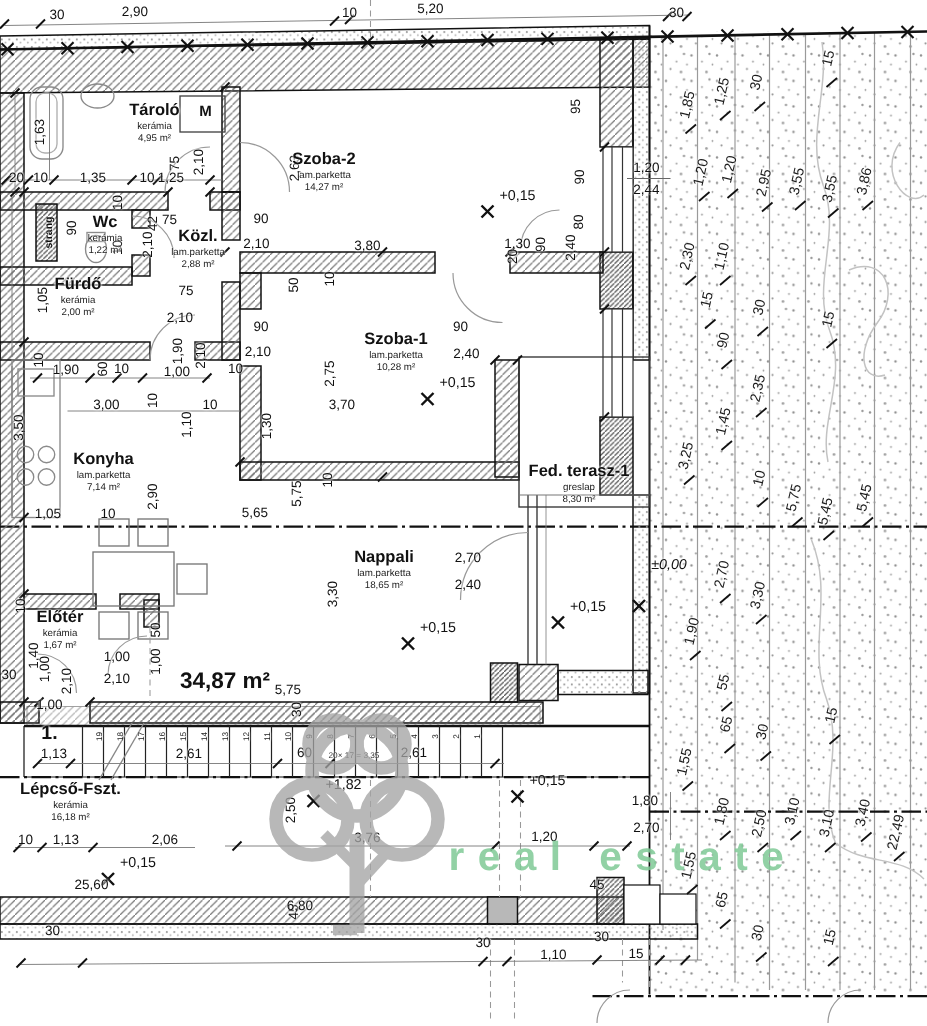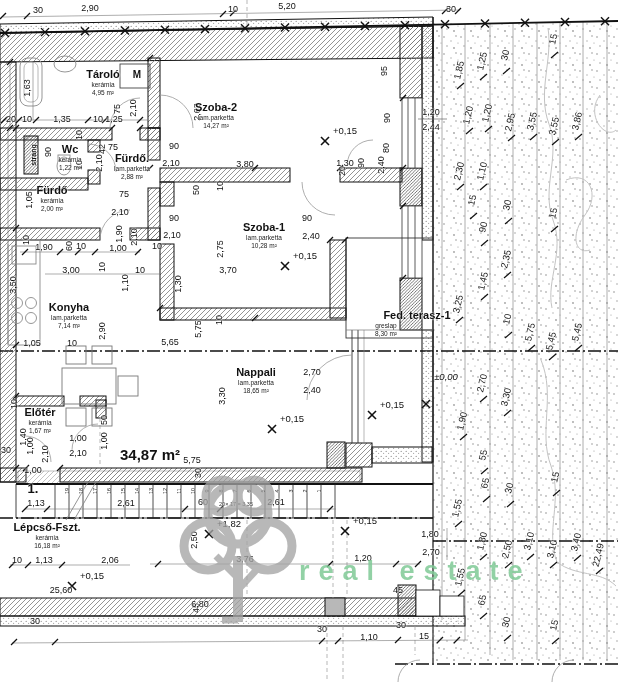--- a/index.html
+++ b/index.html
@@ -547,39 +547,39 @@
       <span class="lbl k-l" style="left: 446px; top: 377px; font-style: italic;">±0,00</span>
       <span class="lbl k-l" style="left: 365px; top: 521px;">+0,15</span>
       <span class="lbl k-l" style="left: 229px; top: 524px;">+1,82</span>
       <span class="lbl k-l" style="left: 92px; top: 576px;">+0,15</span>
       <span class="lbl room-name" style="left: 103px; top: 74px;">Tároló</span>
       <span class="lbl room-sub" style="left: 103px; top: 85px;">kerámia</span>
       <span class="lbl room-sub" style="left: 103px; top: 93px;">4,95 m²</span>
       <span class="lbl room-name" style="left: 70px; top: 149px;">Wc</span>
       <span class="lbl room-sub" style="left: 70px; top: 160px;">kerámia</span>
       <span class="lbl room-sub" style="left: 70px; top: 168px;">1,22 m²</span>
-      <span class="lbl room-name" style="left: 132px; top: 158px;">Fürdő.</span>
+      <span class="lbl room-name" style="left: 132px; top: 158px;">Közl.</span>
       <span class="lbl room-sub" style="left: 132px; top: 169px;">lam.parketta</span>
       <span class="lbl room-sub" style="left: 132px; top: 177px;">2,88 m²</span>
       <span class="lbl room-name" style="left: 52px; top: 190px;">Fürdő</span>
       <span class="lbl room-sub" style="left: 52px; top: 201px;">kerámia</span>
       <span class="lbl room-sub" style="left: 52px; top: 209px;">2,00 m²</span>
       <span class="lbl room-name" style="left: 216px; top: 107px;">Szoba-2</span>
       <span class="lbl room-sub" style="left: 216px; top: 118px;">lam.parketta</span>
       <span class="lbl room-sub" style="left: 216px; top: 126px;">14,27 m²</span>
       <span class="lbl room-name" style="left: 264px; top: 227px;">Szoba-1</span>
       <span class="lbl room-sub" style="left: 264px; top: 238px;">lam.parketta</span>
       <span class="lbl room-sub" style="left: 264px; top: 246px;">10,28 m²</span>
       <span class="lbl room-name" style="left: 69px; top: 307px;">Konyha</span>
       <span class="lbl room-sub" style="left: 69px; top: 318px;">lam.parketta</span>
       <span class="lbl room-sub" style="left: 69px; top: 326px;">7,14 m²</span>
       <span class="lbl room-name" style="left: 256px; top: 372px;">Nappali</span>
       <span class="lbl room-sub" style="left: 256px; top: 383px;">lam.parketta</span>
       <span class="lbl room-sub" style="left: 256px; top: 391px;">18,65 m²</span>
-      <span class="lbl room-name" style="left: 386px; top: 315px; margin-left: 31px;">Fed. terasz-1</span>
+      <span class="lbl room-name" style="left: 386px; top: 315px;">Fed. terasz-1</span>
       <span class="lbl room-sub" style="left: 386px; top: 326px;">greslap</span>
       <span class="lbl room-sub" style="left: 386px; top: 334px;">8,30 m²</span>
       <span class="lbl room-name" style="left: 40px; top: 412px;">Előtér</span>
       <span class="lbl room-sub" style="left: 40px; top: 423px;">kerámia</span>
       <span class="lbl room-sub" style="left: 40px; top: 431px;">1,67 m²</span>
       <span class="lbl room-name" style="left: 47px; top: 527px;">Lépcső-Fszt.</span>
       <span class="lbl room-sub" style="left: 47px; top: 538px;">kerámia</span>
       <span class="lbl room-sub" style="left: 47px; top: 546px;">16,18 m²</span>
       <span class="lbl k-step" style="left: 68px; top: 491px;">19</span>
       <span class="lbl k-step" style="left: 82px; top: 491px;">18</span>

